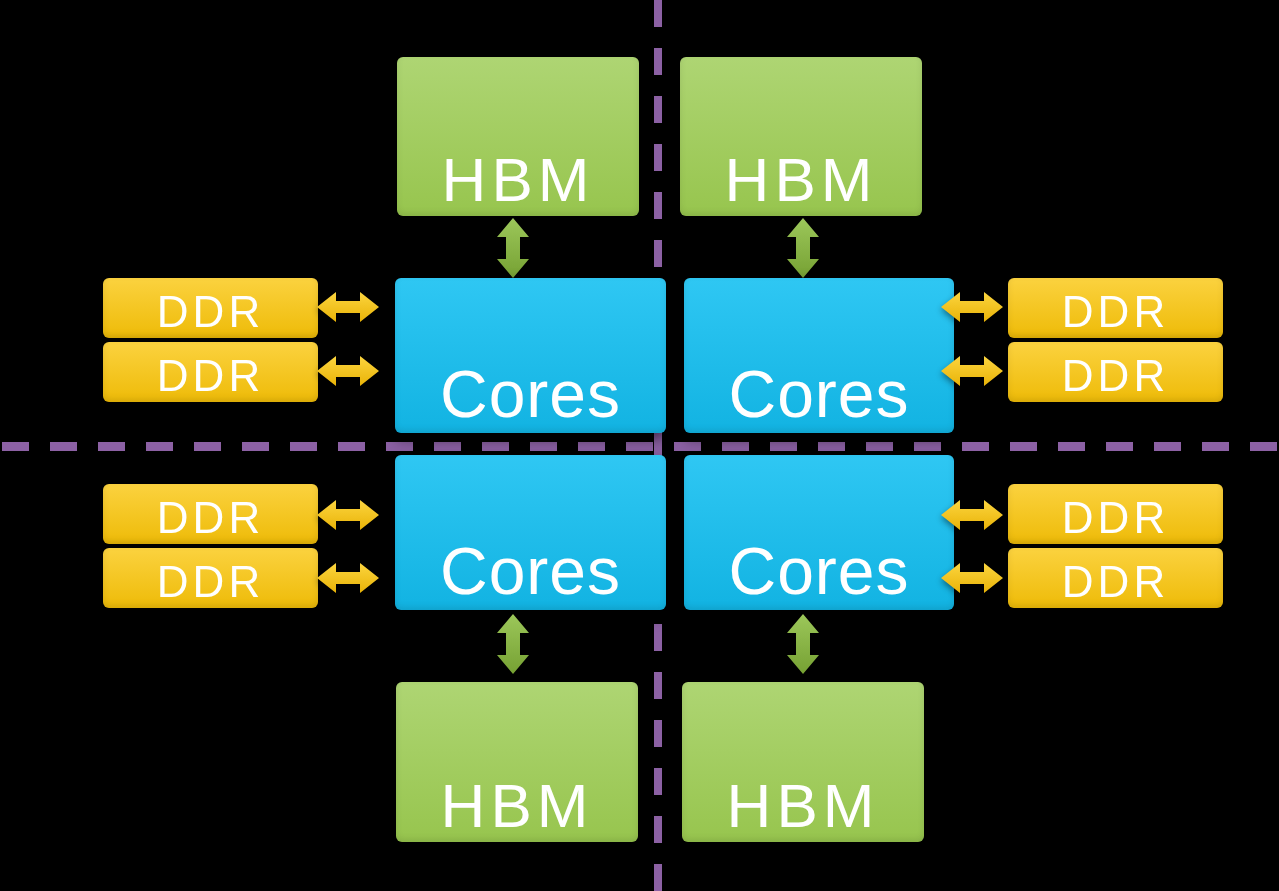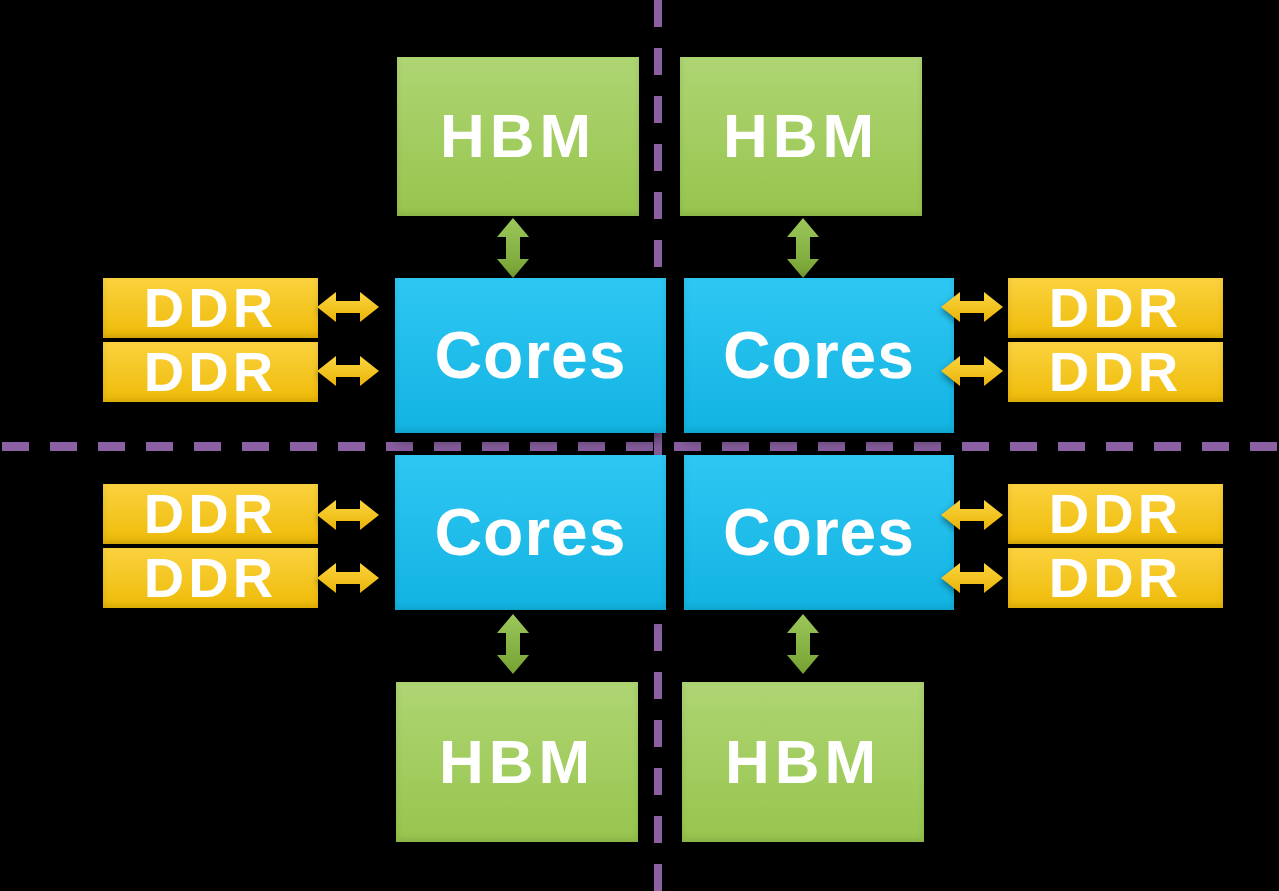--- a/index.html
+++ b/index.html
@@ -15,40 +15,41 @@
     overflow: hidden;
     font-family: "Liberation Sans", "DejaVu Sans", sans-serif;
   }
   .quad {
     position: absolute;
     inset: 0;
   }
   .box {
     position: absolute;
     display: flex;
-    align-items: center;
+    align-items: flex-end;
     justify-content: center;
     color: var(--text, #fff);
-    font-weight: bold;
+    font-weight: normal;
     box-shadow: 0 6px 14px rgba(0,0,0,0.55), inset 0 -3px 6px rgba(0,0,0,0.10);
+    border-radius: 6px;
   }
   .hbm {
     background: linear-gradient(180deg, var(--hbm_top, #aed573), var(--hbm_bottom, #97c54e));
     font-size: 62px;
     letter-spacing: 5px;
   }
   .cores {
     background: linear-gradient(180deg, var(--cores_top, #2fc7f3), var(--cores_bottom, #12b3e2));
     font-size: 66px;
     letter-spacing: 1px;
     margin-left: 16px;
   }
   .ddr {
     background: linear-gradient(180deg, var(--ddr_top, #fbd23f), var(--ddr_bottom, #eebb08));
-    font-size: 56px;
+    font-size: 44px;
     letter-spacing: 4px;
   }
   .box span { transform: translateY(-1px); }
   .arrow {
     position: absolute;
     filter: drop-shadow(0 3px 3px rgba(0,0,0,0.45));
   }
   .divider {
     position: absolute;
   }

